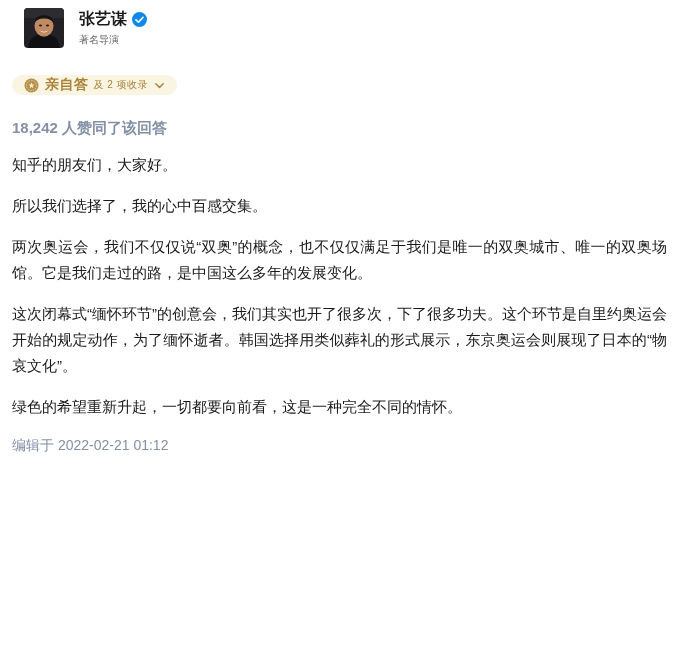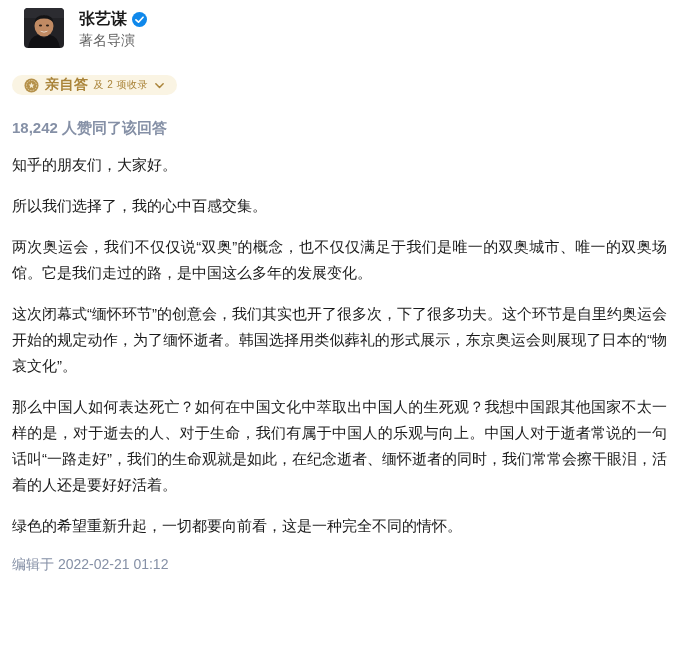--- a/index.html
+++ b/index.html
@@ -16,21 +16,21 @@
     width: 40px; height: 40px; border-radius: 4px; overflow: hidden;
     flex: 0 0 40px; cursor: pointer; display: block;
   }
   .author-info { margin-left: 15px; padding-top: 1px; }
   .name-row { display: flex; align-items: center; height: 20px; }
   .author-name {
     font-size: 16px; font-weight: 700; color: #1a1a1a;
     line-height: 20px; cursor: pointer; text-decoration: none;
   }
   .verified { width: 15px; height: 15px; margin-left: 5px; display: inline-block; }
-  .author-headline { font-size: 14px; color: #646464; line-height: 18px; margin-top: 2px; }
+  .author-headline { font-size: 10px; color: #646464; line-height: 18px; margin-top: 2px; }
 
   
   .badge-pill {
     margin-top: 26px;
     display: inline-flex; align-items: center;
     height: 20px; padding: 0 12px;
     background: #faf4e3; border-radius: 13px;
     cursor: pointer; border: none;
   }
   .badge-pill .medal { width: 15px; height: 15px; margin-right: 6px; }
@@ -102,20 +102,19 @@
 
   
   <div class="vote-meta">18,242 人赞同了该回答</div>
 
   
   <div class="answer-body">
     <p>知乎的朋友们，大家好。</p>
     <p>所以我们选择了，我的心中百感交集。</p>
     <p>两次奥运会，我们不仅仅说“双奥”的概念，也不仅仅满足于我们是唯一的双奥城市、唯一的双奥场馆。它是我们走过的路，是中国这么多年的发展变化。</p>
     <p>这次闭幕式“缅怀环节”的创意会，我们其实也开了很多次，下了很多功夫。这个环节是自里约奥运会开始的规定动作，为了缅怀逝者。韩国选择用类似葬礼的形式展示，东京奥运会则展现了日本的“物哀文化”。</p>
-    <p>那么中国人如何表达死亡？如何在中国文化中萃取出中国人的生死观？我想中国跟其他国家不太一样的是，对于逝去的人、对于生命，我们有属于中国人的乐观与向上。中国人对于逝者常说的一句话叫“一路走好”，我们的生命观就是如此，在纪念逝者、缅怀逝者的同时，我们常常会擦干眼泪，活着的人还是要好好活着。</p>
     <p>绿色的希望重新升起，一切都要向前看，这是一种完全不同的情怀。</p>
   </div>
 
   
   <div class="edit-time">编辑于 2022-02-21 01:12</div>
 
 </div>
 
 </body></html>

